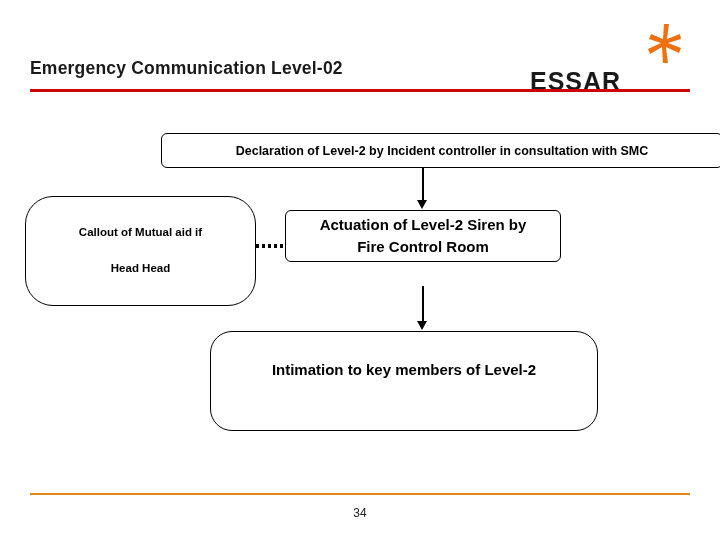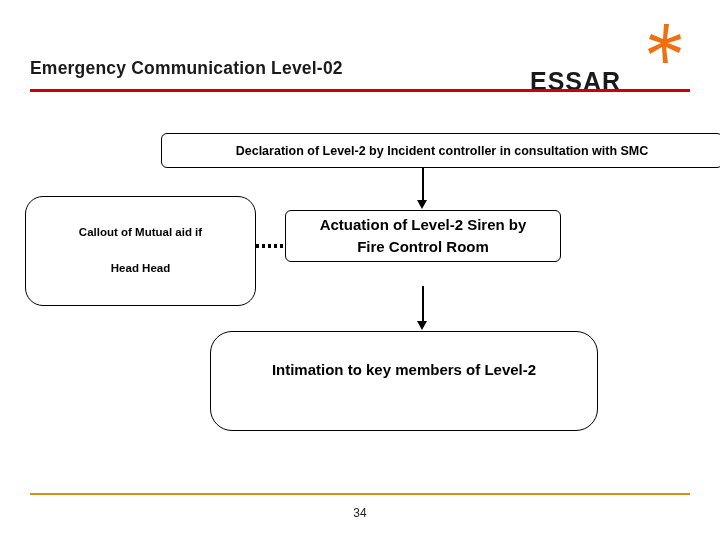--- a/index.html
+++ b/index.html
@@ -108,21 +108,21 @@
     font-size: 12.5px;
     font-weight: bold;
     margin-left: 21px;
   }
 
   #box-mutual-aid {
     left: 25px;
     top: 196px;
     width: 231px;
     height: 110px;
-    border-radius: 18px;
+    border-radius: 28px;
     font-size: 11.5px;
     font-weight: bold;
     line-height: 1.55;
   }
 
   #box-siren {
     left: 285px;
     top: 210px;
     width: 276px;
     height: 52px;

